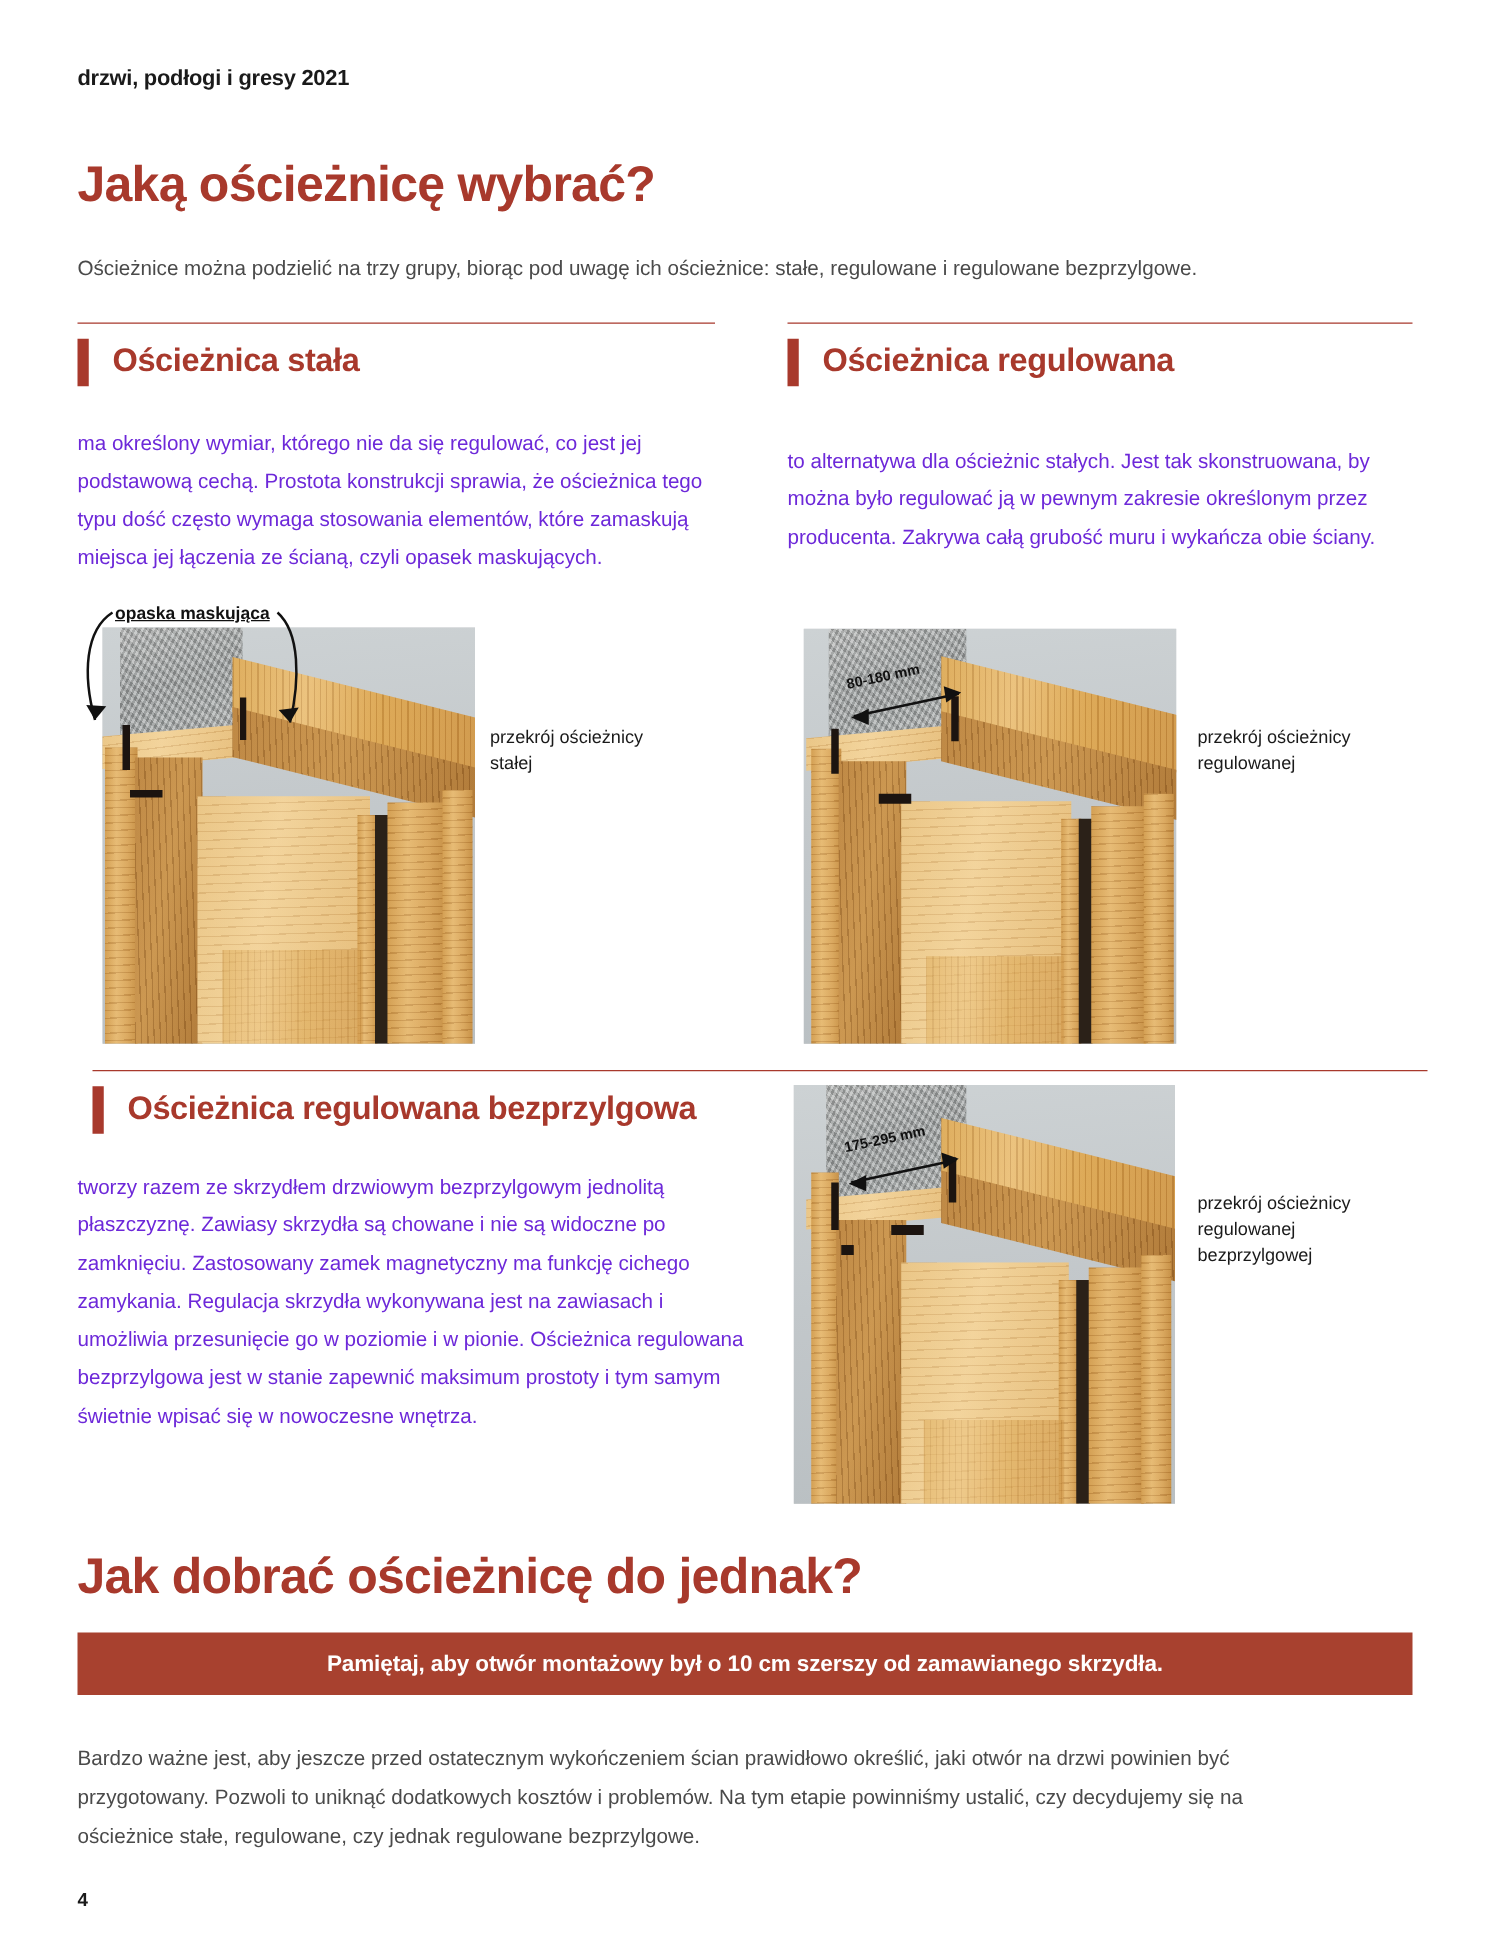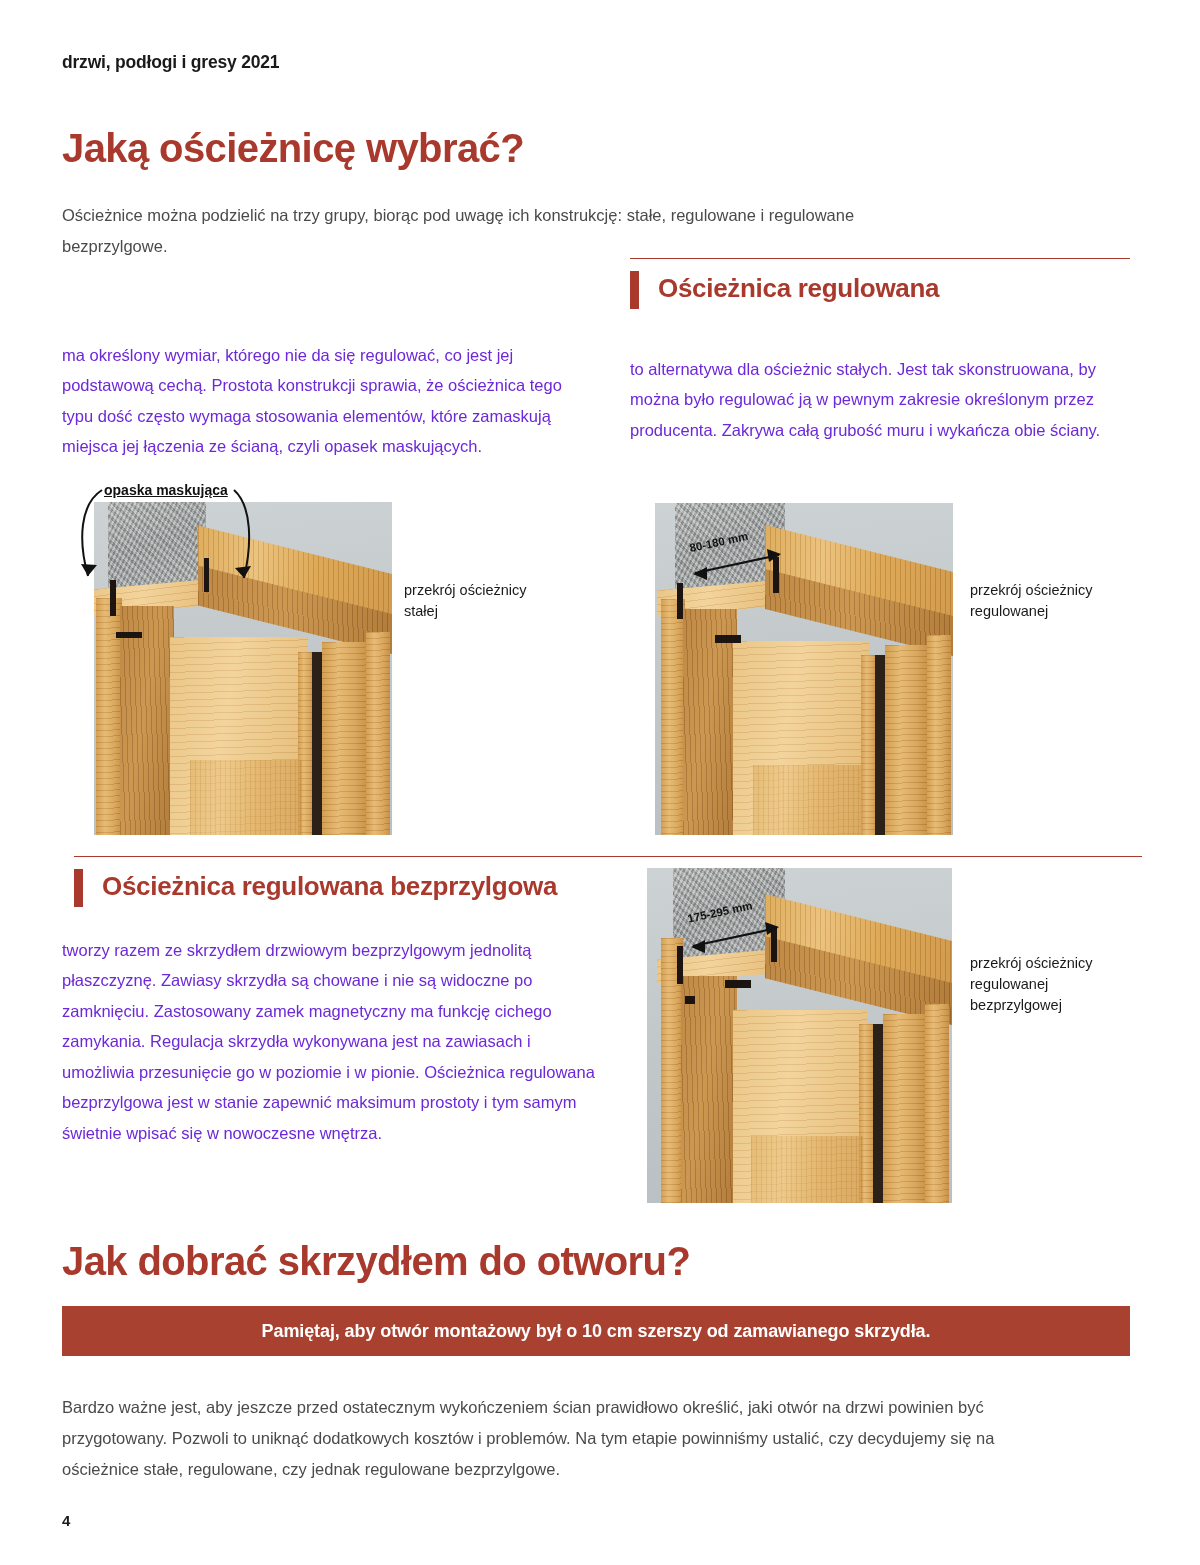--- a/index.html
+++ b/index.html
@@ -12,21 +12,20 @@
     font-family: "Liberation Sans", sans-serif;
     -webkit-font-smoothing: antialiased;
   }
   .page {
     position: relative;
     width: 1200px;
     height: 1565px;
     background: #ffffff;
     overflow: hidden;
     box-sizing: border-box;
-    padding-left: 12px;
   }
 
   
   .running-head {
     position: absolute;
     left: 62px;
     top: 52px;
     font-size: 17.5px;
     font-weight: bold;
     color: #1a1a1a;
@@ -212,22 +211,26 @@
 </style>
 </head>
 <body>
 
 <div class="page">
 
   <div class="running-head">drzwi, podłogi i gresy 2021</div>
 
   <div class="h1" id="main-title">Jaką ościeżnicę wybrać?</div>
 
-  <p class="intro">Ościeżnice można podzielić na trzy grupy, biorąc pod uwagę ich konstrukcję: stałe, regulowane i regulowane bezprzylgowe.</p>
-
+  <p class="intro">Ościeżnice można podzielić na trzy grupy, biorąc pod uwagę ich ościeżnice: stałe, regulowane i regulowane bezprzylgowe.</p>
+
+  <div class="section-head" id="sec-stala">
+    <span class="bar"></span>
+    <span class="h2">Ościeżnica stała</span>
+  </div>
   <p class="body-col" id="body-stala">ma określony wymiar, którego nie da się regulować, co jest jej podstawową cechą. Prostota konstrukcji sprawia, że ościeżnica tego typu dość często wymaga stosowania elementów, które zamaskują miejsca jej łączenia ze ścianą, czyli opasek maskujących.</p>
 
   <div class="figure">
     <div class="photo" style="left:82px; top:502px; width:298px; height:333px;">
 
       <div class="wall-back" style="left:0; top:0; width:298px; height:333px;"></div>
 
       <div class="wall-left" style="left:14px; top:0; width:98px; height:96px;"></div>
 
       <div class="wood-lite" style="left:-4px; top:82px; width:128px; height:26px; transform:skewY(-5deg);"></div>
@@ -328,21 +331,21 @@
         <line x1="12" y1="26" x2="96" y2="8" stroke="#111" stroke-width="2.2"></line>
         <path d="M 10 27 l 14 -7 l 0 13 z" fill="#111"></path>
         <path d="M 98 7 l -14 -5 l 2 13 z" fill="#111"></path>
       </svg>
     </div>
     <div class="caption" style="left:958px; top:953px; width:215px;">przekrój ościeżnicy
 regulowanej
 bezprzylgowej</div>
   </div>
 
-  <div class="h1" id="fit-title">Jak dobrać skrzydłem do otworu?</div>
+  <div class="h1" id="fit-title">Jak dobrać ościeżnicę do jednak?</div>
 
   <div class="banner">
     <span>Pamiętaj, aby otwór montażowy był o 10 cm szerszy od zamawianego skrzydła.</span>
   </div>
 
   <p class="outro">Bardzo ważne jest, aby jeszcze przed ostatecznym wykończeniem ścian prawidłowo określić, jaki otwór na drzwi powinien być przygotowany. Pozwoli to uniknąć dodatkowych kosztów i problemów. Na tym etapie powinniśmy ustalić, czy decydujemy się na ościeżnice stałe, regulowane, czy jednak regulowane bezprzylgowe.</p>
 
   <div class="page-number">4</div>
 
 </div>

